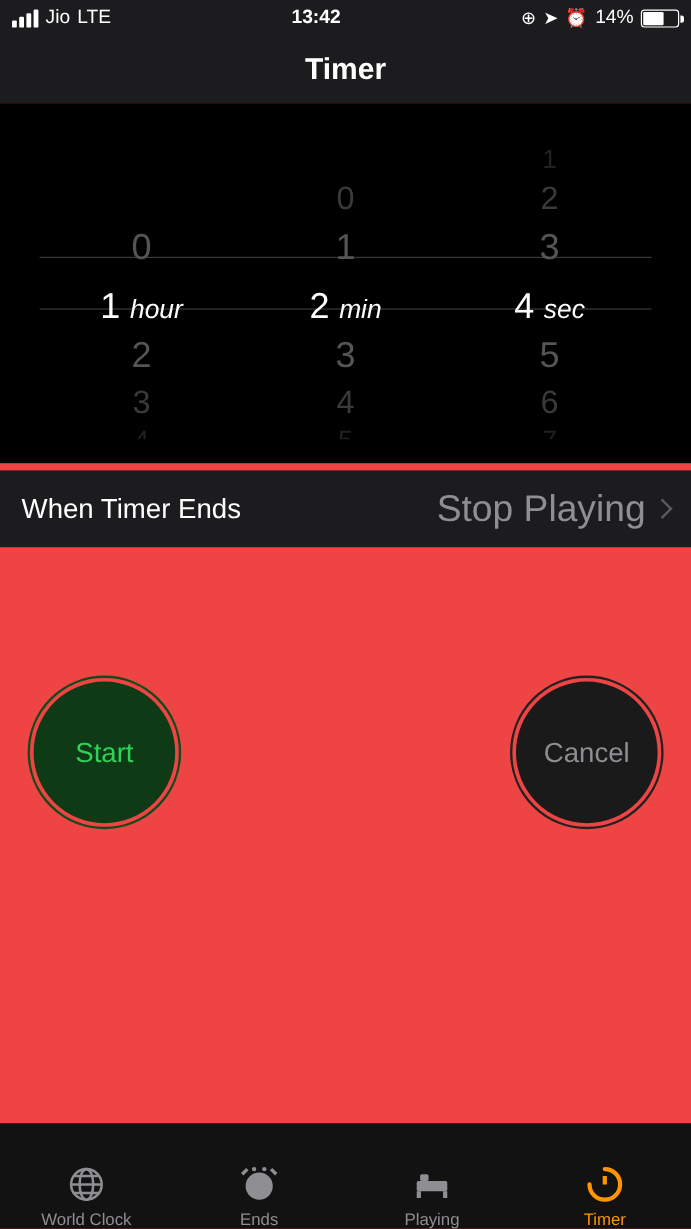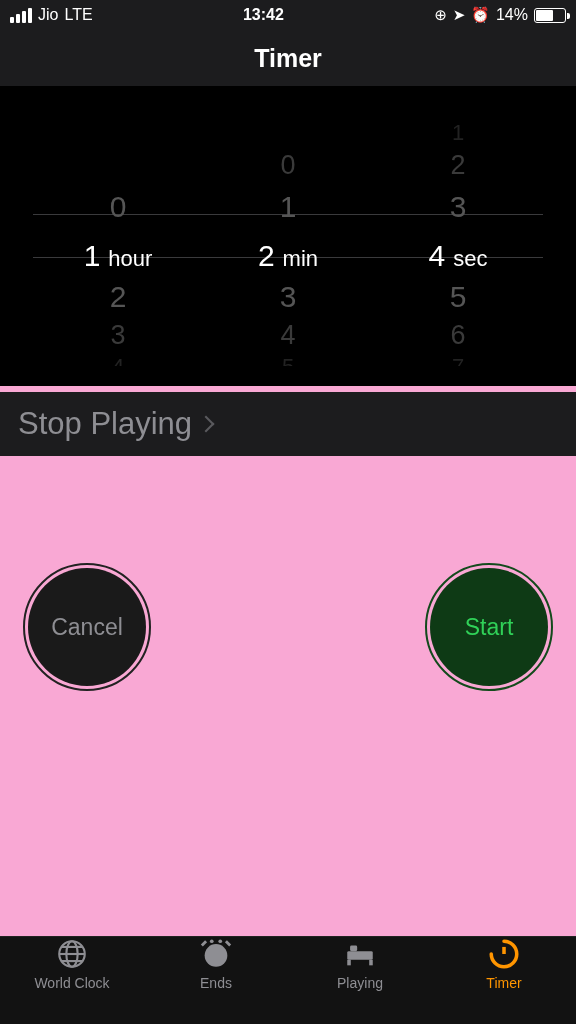--- a/index.html
+++ b/index.html
@@ -1,17 +1,17 @@
 <!DOCTYPE html>
 <html><head>
 <meta charset="utf-8">
 <style>
   * { margin: 0; padding: 0; box-sizing: border-box; }
   html, body { width: 576px; height: 1024px; background: #000; color: #fff; font-family: -apple-system, "Helvetica Neue", Arial, sans-serif; overflow: hidden; }
-  .screen { position: relative; width: 576px; height: 1024px; background: #f9a8d4; }
+  .screen { position: relative; width: 576px; height: 1024px; background: #ef4444; }
 
   
   .status-bar { height: 30px; display: flex; align-items: center; justify-content: space-between; padding: 0 10px; font-size: 16px; font-weight: 500; background:#1c1c1e; }
   .status-left, .status-right { display: flex; align-items: center; gap: 6px; }
   .signal { display: flex; align-items: flex-end; gap: 2px; }
   .signal span { width: 4px; background: #fff; display: inline-block; border-radius: 1px; }
   .signal span:nth-child(1){height:6px}
   .signal span:nth-child(2){height:9px}
   .signal span:nth-child(3){height:12px}
   .signal span:nth-child(4){height:15px}
@@ -22,21 +22,21 @@
   
   .titlebar { height: 56px; background:#1c1c1e; display:flex; align-items:center; justify-content:center; font-size:25px; font-weight:600; }
 
   
   .picker-area { height: 300px; background:#000; position:relative; display:flex; justify-content:center; padding-top:20px; }
   .picker-cols { display:flex; gap:0; width: 510px; position:relative; }
   .picker-col { flex:1; position:relative; height:260px; overflow:hidden; }
   .picker-col .item { position:absolute; left:0; right:0; text-align:center; font-weight:300; }
   .sel-row { position:absolute; left:50%; transform:translateX(-50%); width: 510px; top:128px; height:44px; border-top:1px solid #3a3a3c; border-bottom:1px solid #3a3a3c; pointer-events:none; }
   .picker-col .selected { top:128px; height:44px; line-height:44px; font-size:30px; color:#fff; display:flex; align-items:baseline; justify-content:center; gap:8px; }
-  .picker-col .selected .unit { font-size:22px; font-weight:400; }
+  .picker-col .selected .unit { font-size:22px; font-weight:400;font-style:italic; }
   .picker-col .o1u { top:84px; font-size:30px; color:#555; }
   .picker-col .o1d { top:174px; font-size:30px; color:#555; }
   .picker-col .o2u { top:44px; font-size:27px; color:#3a3a3a; }
   .picker-col .o2d { top:214px; font-size:27px; color:#3a3a3a; }
   .picker-col .o3u { top:14px; font-size:22px; color:#222; }
   .picker-col .o3d { top:248px; font-size:22px; color:#222; }
 
   
   .settings-row { height:64px; background:#1c1c1e; display:flex; align-items:center; justify-content:space-between; padding:0 18px; margin-top:6px; }
   .settings-row .label { font-size:23px; color:#fff; }
@@ -47,21 +47,21 @@
   .button-row { position:absolute; top:568px; left:0; right:0; display:flex; justify-content:space-between; padding:0 28px; }
   .round-btn { width:118px; height:118px; border-radius:50%; display:flex; align-items:center; justify-content:center; font-size:23px; position:relative; }
   .round-btn::before { content:""; position:absolute; inset:-5px; border-radius:50%; }
   .cancel { background:#1a1a1a; color:#8e8e93; }
   .cancel::before { border:2px solid #222; }
   .start { background:#0e3a15; color:#30d158; }
   .start::before { border:2px solid #134a1c; }
 
   
   .tabbar { position:absolute; bottom:0; left:0; right:0; height:88px; background:#121212; border-top:1px solid #222; display:flex; }
-  .tab { flex:1; display:flex; flex-direction:column; align-items:center; justify-content:flex-start; gap:4px; color:#8e8e93; font-size:14px; }
+  .tab { flex:1; display:flex; flex-direction:column; align-items:center; justify-content:flex-end; gap:4px; color:#8e8e93; font-size:14px; }
   .tab.active { color:#ff9500; }
   .tab svg { width:34px; height:34px; }
 </style>
 </head>
 <body>
 <div class="screen">
 
 <div class="status-bar">
   <div class="status-left">
     <span class="signal">
@@ -120,32 +120,33 @@
             <span class="unit">sec</span>
           </div>
       <div class="item o1d">5</div>
       <div class="item o2d">6</div>
       <div class="item o3d">7</div>
     </div>
   </div>
 </div>
 
 <div class="settings-row">
+  <div class="label">When Timer Ends</div>
   <div class="value">
     <span>Stop Playing</span>
     <span class="chevron"></span>
   </div>
 </div>
 
 <div class="button-row">
+  <div class="round-btn start">
+    <span>Start</span>
+  </div>
   <div class="round-btn cancel">
     <span>Cancel</span>
-  </div>
-  <div class="round-btn start">
-    <span>Start</span>
   </div>
 </div>
 
 <div class="tabbar">
   <div class="tab">
     <svg viewBox="0 0 24 24" fill="none" stroke="currentColor" stroke-width="1.5">
       <circle cx="12" cy="12" r="9"></circle>
           <ellipse cx="12" cy="12" rx="4" ry="9"></ellipse>
           <line x1="3" y1="12" x2="21" y2="12"></line>
           <line x1="4.5" y1="7" x2="19.5" y2="7"></line>

